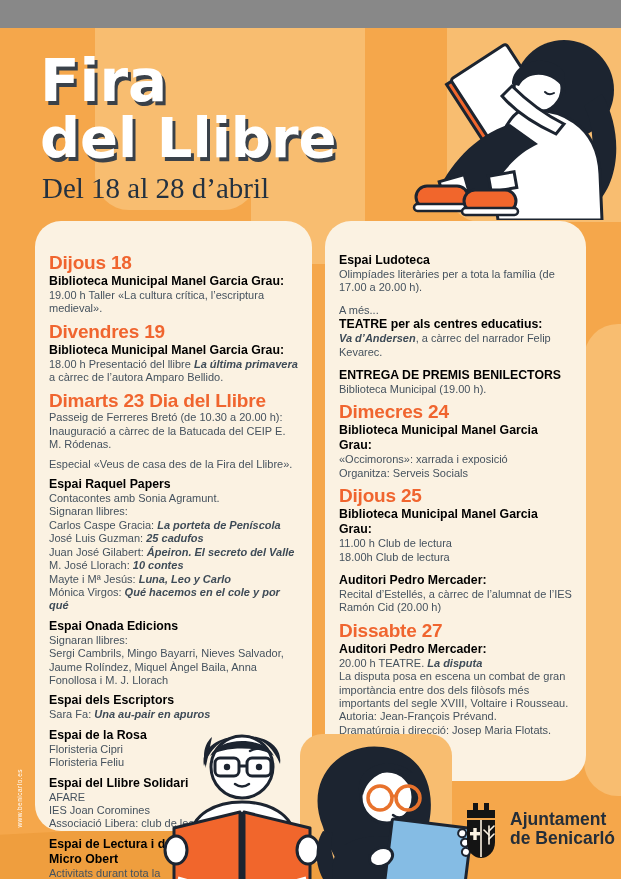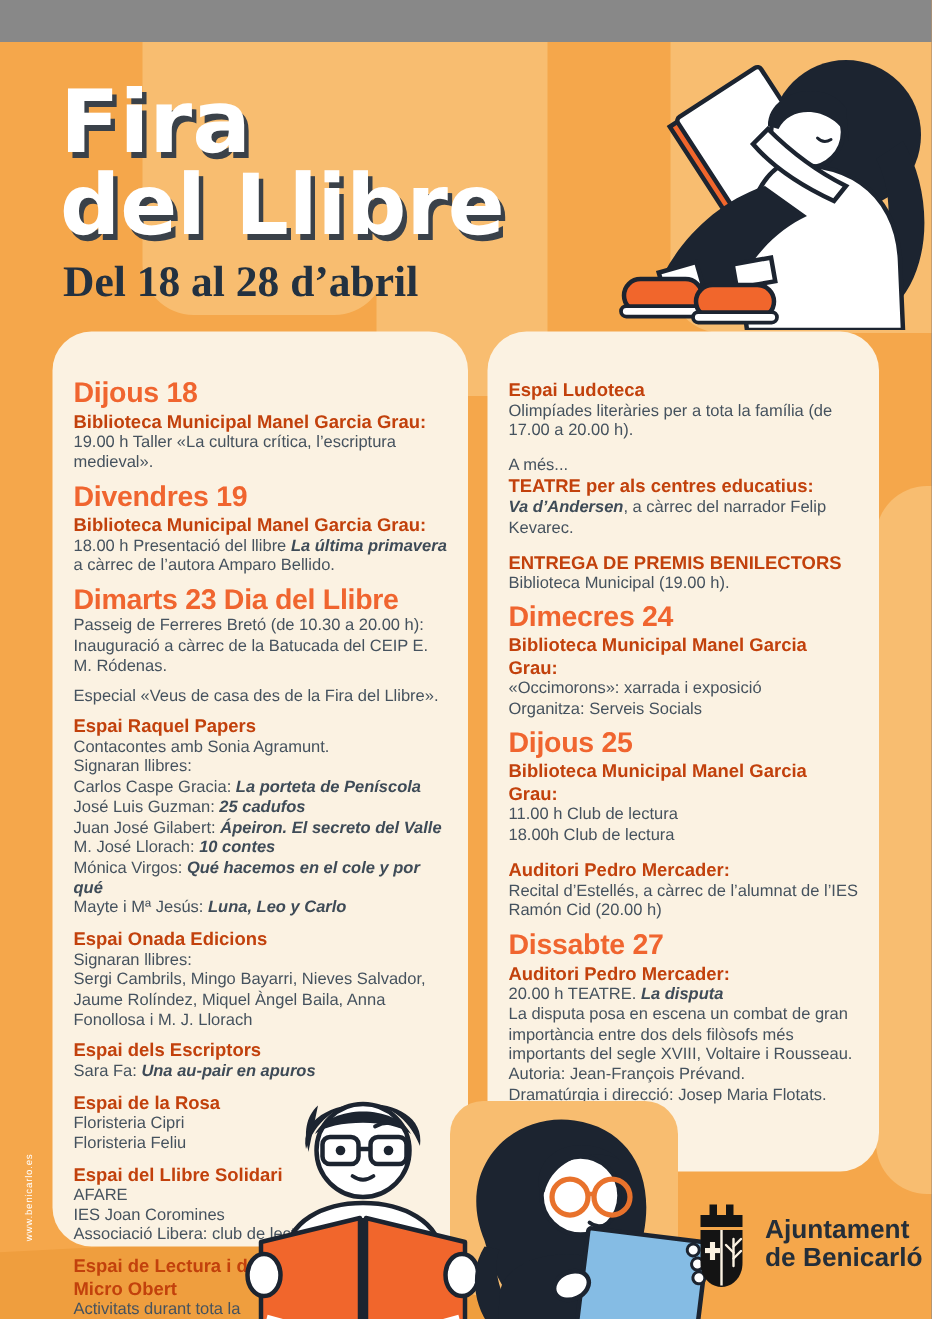--- a/index.html
+++ b/index.html
@@ -13,32 +13,32 @@
   .bg-d{left:584px;top:296px;width:80px;height:472px;}
   .bg-e{left:300px;top:706px;width:152px;height:130px;border-radius:22px;z-index:3;}
   .band{position:absolute;left:-34px;top:798px;width:410px;height:140px;background:#EF9E3E;
         border-radius:0 130px 0 0;transform:rotate(-3deg);z-index:1;}
   
   .titlebox{position:absolute;left:40px;top:24px;z-index:2;}
   .t{font-family:"DejaVu Sans",sans-serif;font-weight:800;color:#FFFFFF;line-height:1.0;
      text-shadow:3px 4px 0 #3A4149;letter-spacing:0px;margin:0;}
   .t1{font-size:58px;}
   .t2{font-size:56px;}
-  .subtitle{font-family:"Liberation Serif",serif;font-weight:700;font-size:29px;color:#233140;
+  .subtitle{font-family:"Liberation Serif",serif;font-weight:400;font-size:29px;color:#233140;
             margin:8px 0 0 2px;line-height:1;}
   
   .card{position:absolute;background:#FBF2E2;border-radius:26px;box-sizing:border-box;
         padding:32px 12px 12px 14px;z-index:2;}
   .card-left{left:35px;top:193px;width:277px;height:610px;}
   .card-right{left:325px;top:193px;width:261px;height:560px;}
   .sec{margin:0 0 6px 0;}
   .day{font-size:19px;font-weight:800;color:#F0652F;margin:5px 0 1px 0;line-height:1.05;
        letter-spacing:-0.2px;font-family:"Liberation Sans",sans-serif;}
   .sec:first-child .day{margin-top:0;}
-  .venue{font-size:12.3px;font-weight:700;color:#c2410c;line-height:1.22;margin:0;}
+  .venue{font-size:12.3px;font-weight:700;color:#000000;line-height:1.22;margin:0;}
   .body{font-size:11px;line-height:1.22;color:#45525E;margin:0;}
   .bt{font-style:italic;font-weight:700;color:#3E4B57;}
   .sp{height:9px;}
   .narrow{max-width:150px;}
   
   .side-text{position:absolute;left:16px;top:741px;writing-mode:vertical-rl;transform:rotate(180deg);
              font-size:6.5px;color:#FFFFFF;letter-spacing:0.5px;z-index:6;}
   
   .illus{position:absolute;}
   .woman{left:398px;top:4px;z-index:2;}
@@ -113,22 +113,22 @@
       <p class="body">Especial «Veus de casa des de la Fira del Llibre».</p>
     </div>
     <div class="sec">
       <h4 class="venue">Espai Raquel Papers</h4>
       <p class="body">Contacontes amb Sonia Agramunt.</p>
       <p class="body">Signaran llibres:</p>
       <p class="body"><span>Carlos Caspe Gracia: </span><span class="bt">La porteta de Peníscola</span></p>
       <p class="body"><span>José Luis Guzman: </span><span class="bt">25 cadufos</span></p>
       <p class="body"><span>Juan José Gilabert: </span><span class="bt">Ápeiron. El secreto del Valle</span></p>
       <p class="body"><span>M. José Llorach: </span><span class="bt">10 contes</span></p>
+      <p class="body"><span>Mayte i Mª Jesús: </span><span class="bt">Luna, Leo y Carlo</span></p>
       <p class="body"><span>Mónica Virgos: </span><span class="bt">Qué hacemos en el cole y por qué</span></p>
-      <p class="body"><span>Mayte i Mª Jesús: </span><span class="bt">Luna, Leo y Carlo</span></p>
     </div>
     <div class="sec">
       <h4 class="venue">Espai Onada Edicions</h4>
       <p class="body">Signaran llibres:</p>
       <p class="body">Sergi Cambrils, Mingo Bayarri, Nieves Salvador, Jaume Rolíndez, Miquel Àngel Baila, Anna Fonollosa i M. J. Llorach</p>
     </div>
     <div class="sec">
       <h4 class="venue">Espai dels Escriptors</h4>
       <p class="body"><span>Sara Fa: </span><span class="bt">Una au-pair en apuros</span></p>
     </div>

